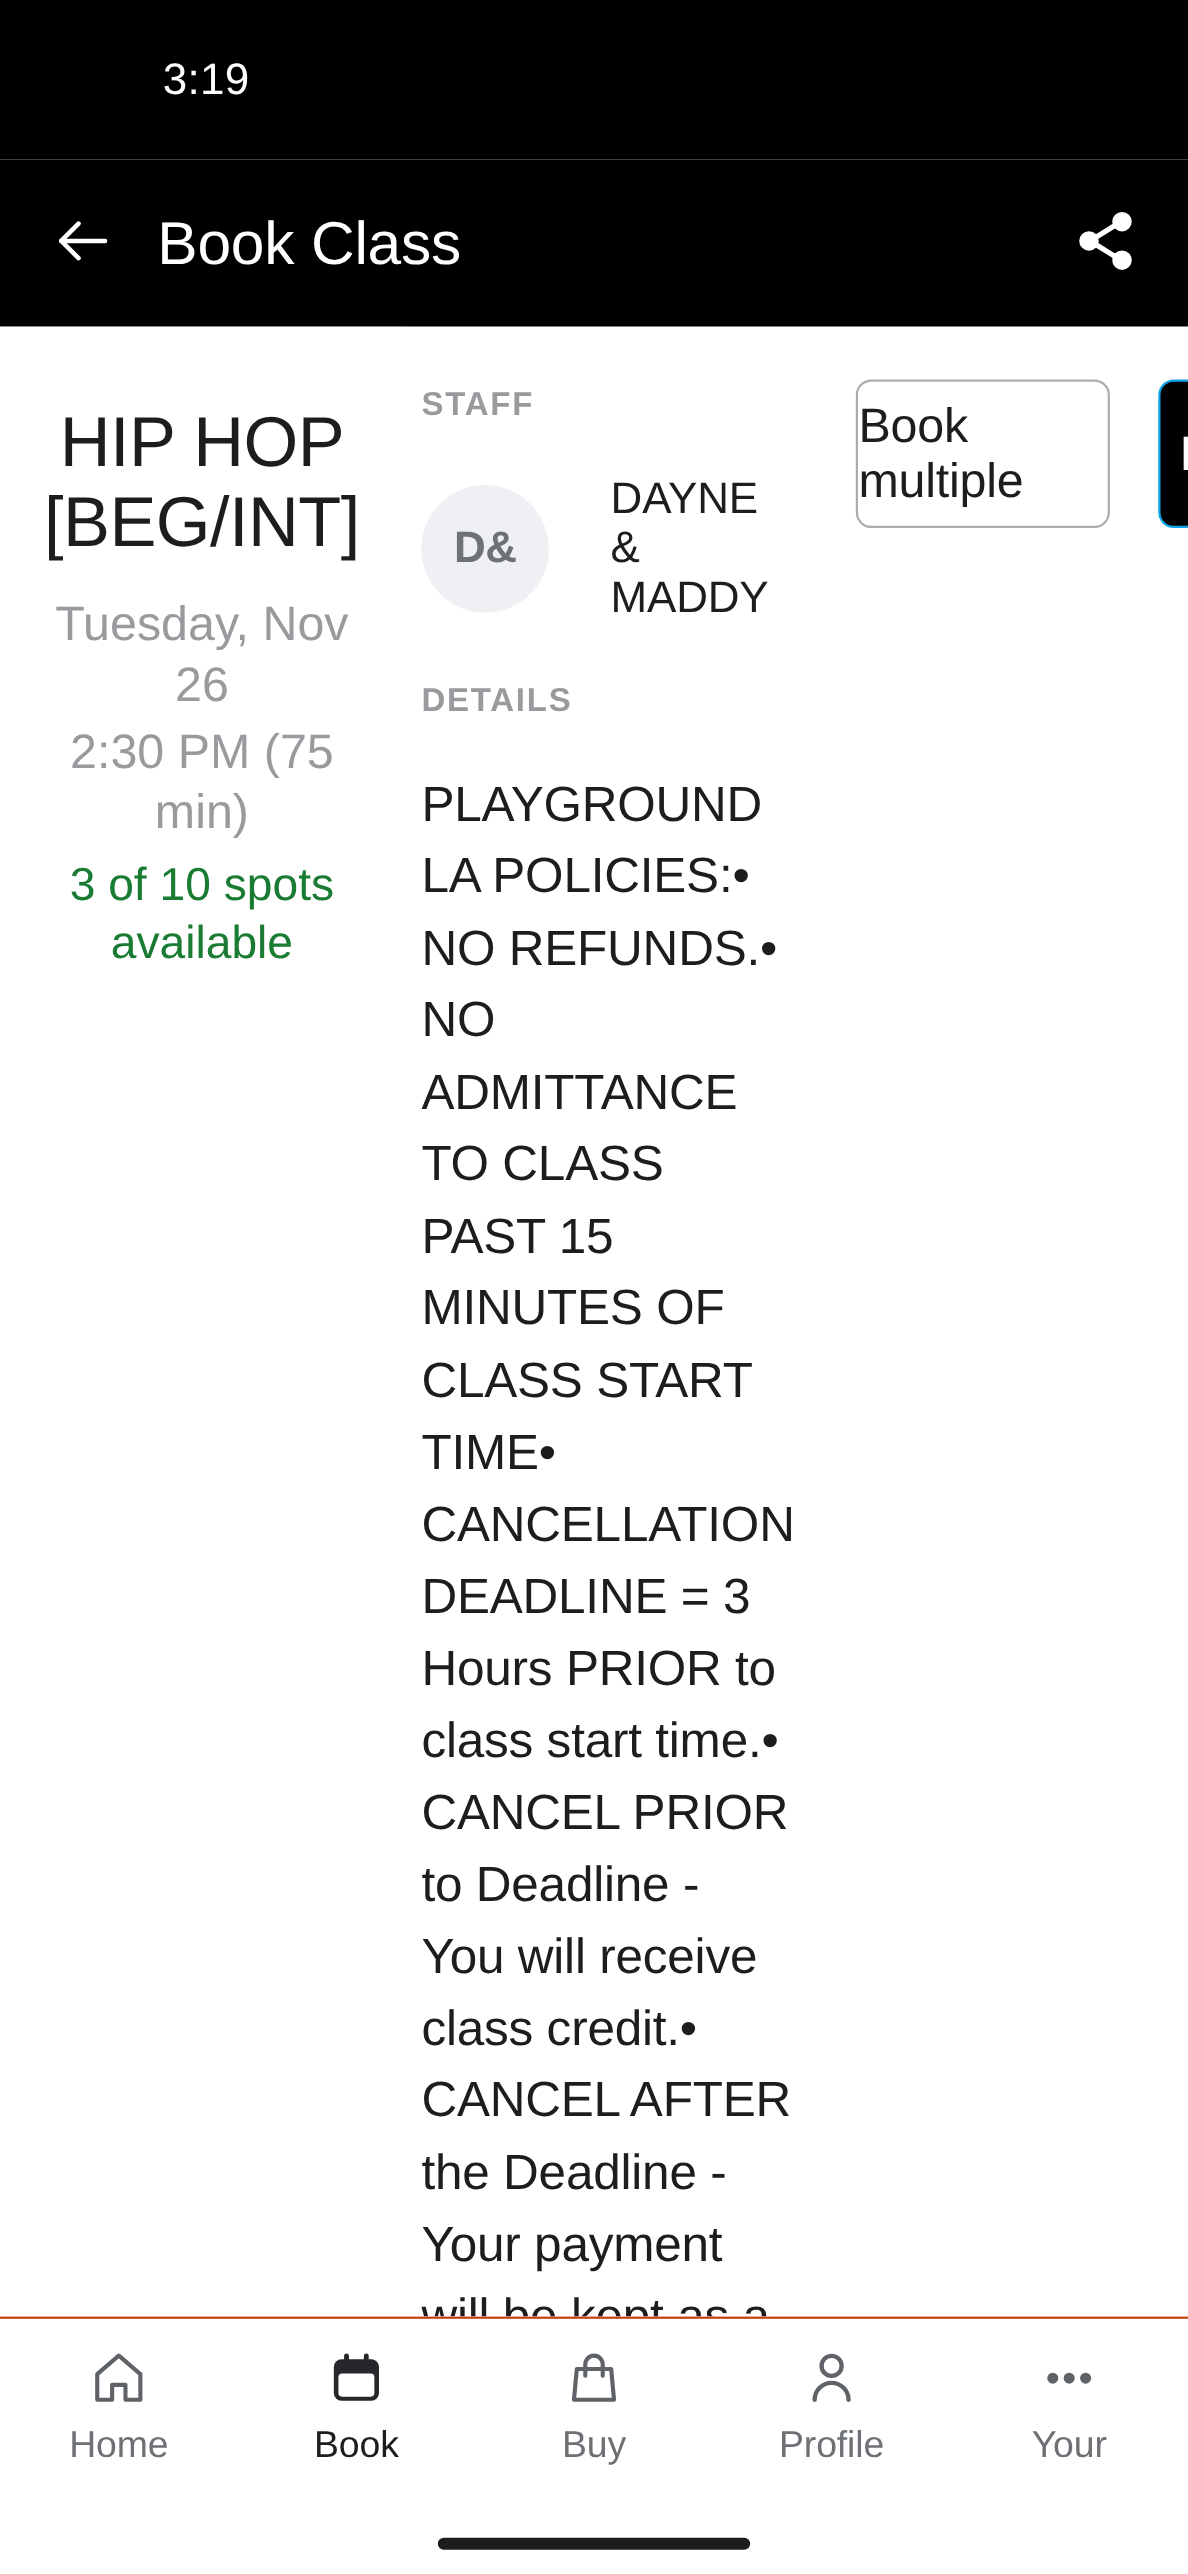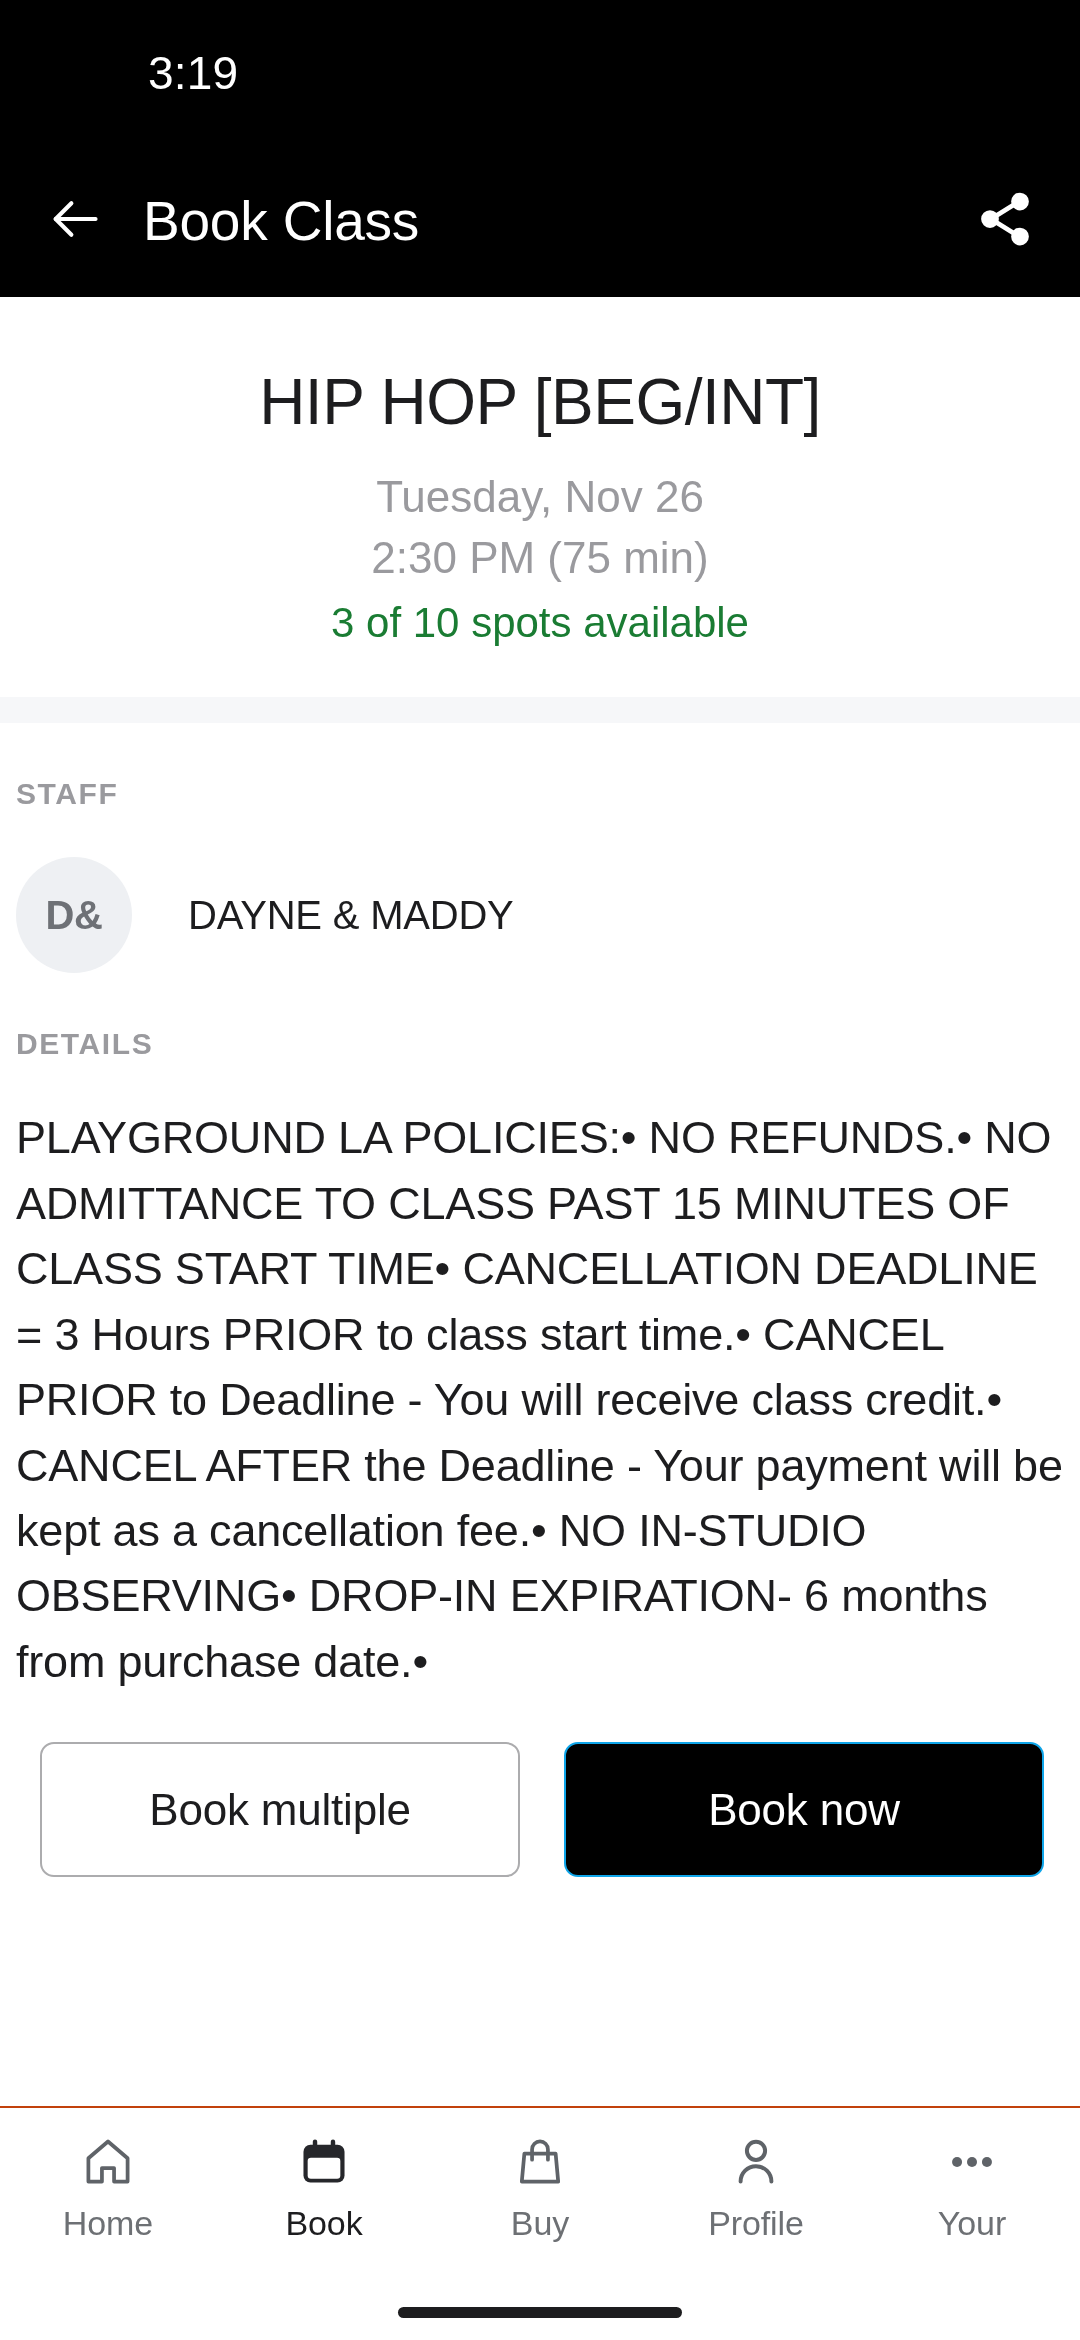--- a/index.html
+++ b/index.html
@@ -19,21 +19,21 @@
 
   
   .statusbar {
     height:145px;
     background:#000000;
     display:flex; align-items:center;
     flex:0 0 auto;
   }
   .status-time {
     color:#ffffff;
-    font-size:46px;
+    font-size:40px;
     font-weight:400;
     margin-left:148px;
     letter-spacing:0.2px;
   }
 
   
   .appbar {
     height:152px;
     background:#000000;
     display:flex; align-items:center;
@@ -58,21 +58,21 @@
     width:66px; height:66px;
     display:flex; align-items:center; justify-content:center;
     flex:0 0 auto;
   }
 
   
   .content {
     flex:1 1 auto;
     background:#ffffff;
     overflow:hidden;
-    display:flex; flex-direction:column;
+    display:flex; flex-direction:row;
   }
 
   
   .hero {
     padding:70px 40px 48px 40px;
     text-align:center;
     background:#ffffff;
   }
   .hero-title {
     font-size:64px;

